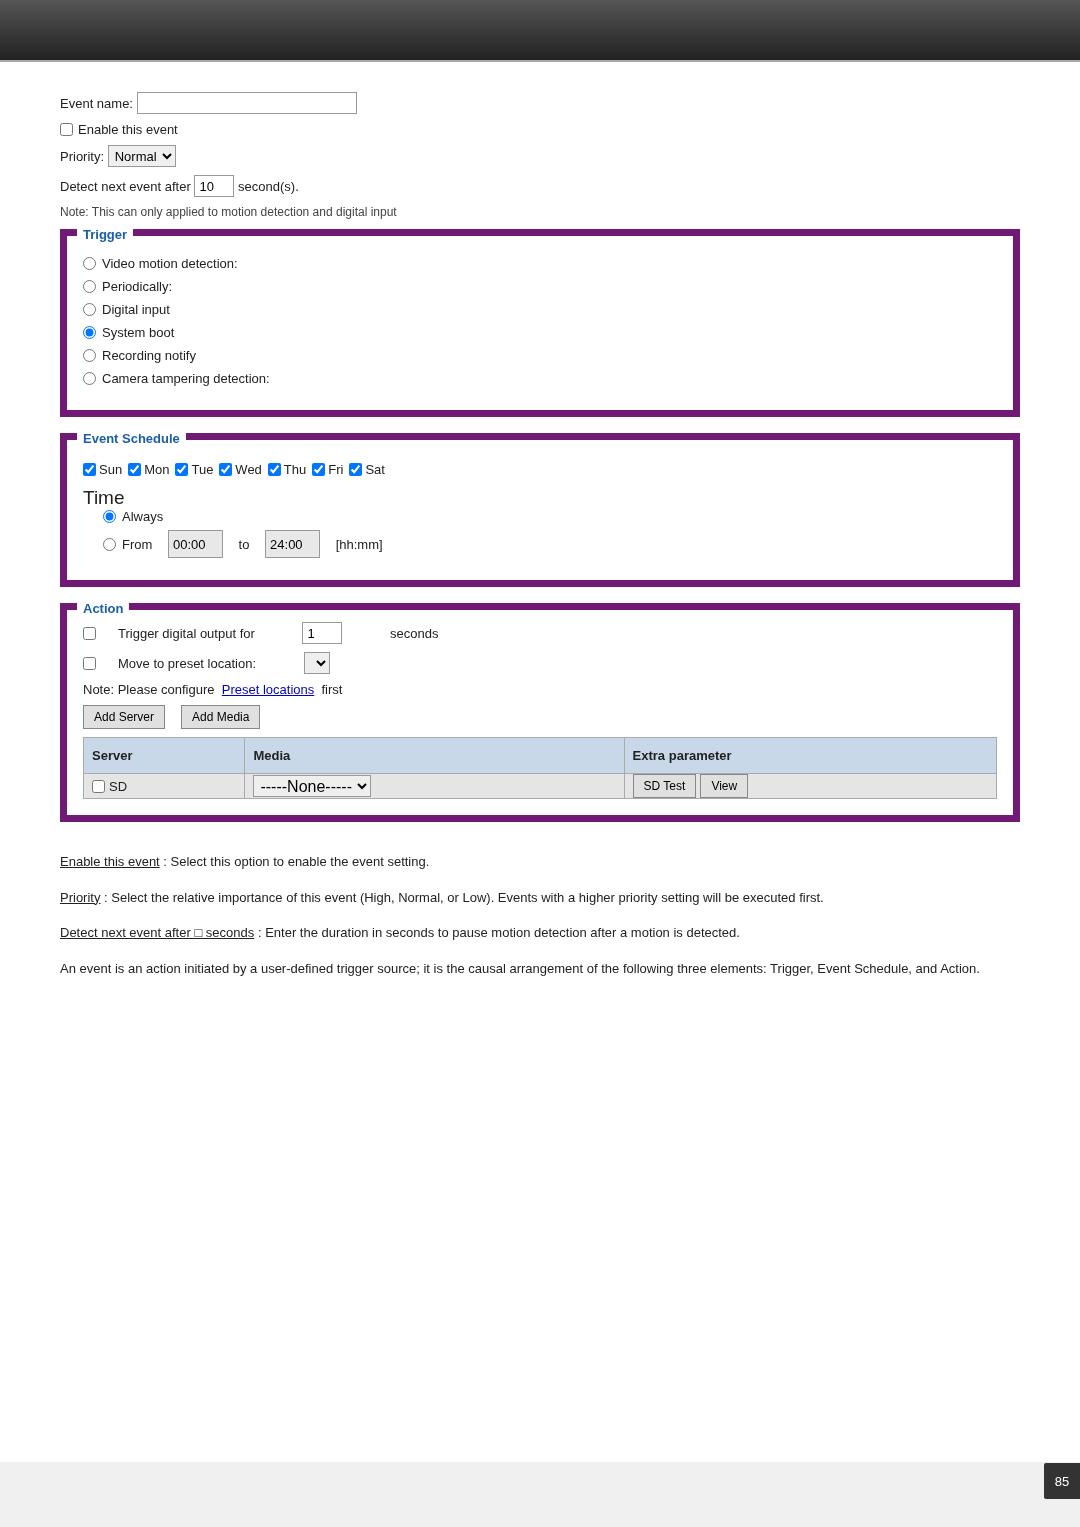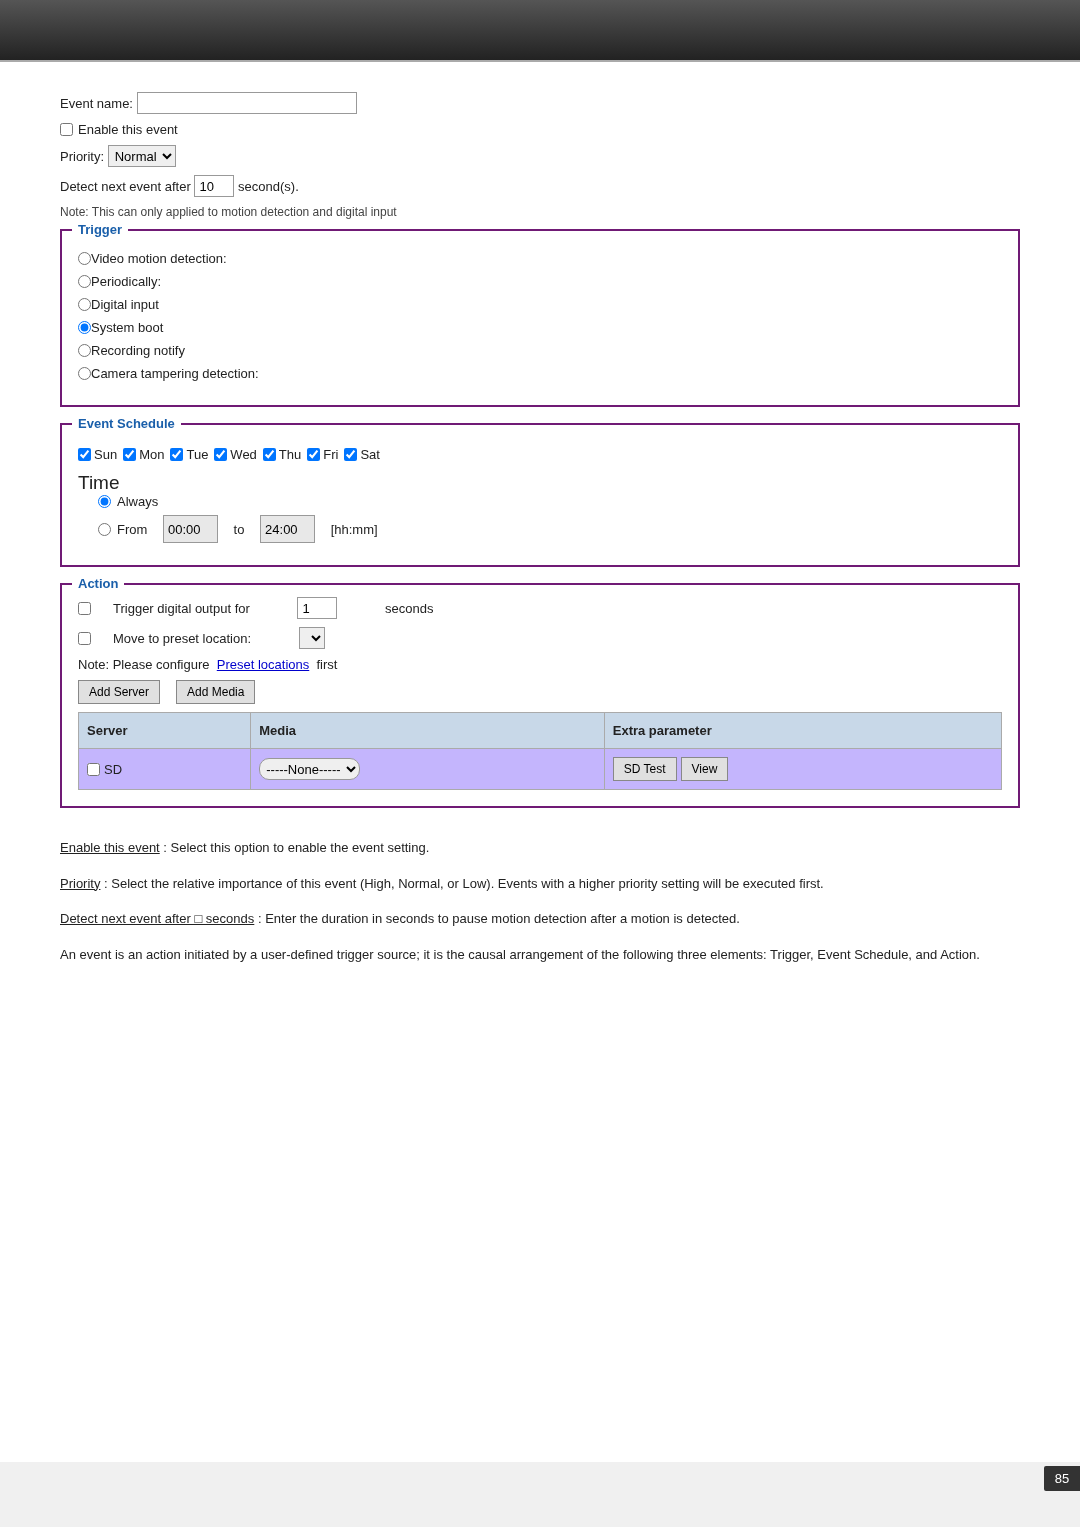--- a/index.html
+++ b/index.html
@@ -77,38 +77,39 @@
       padding: 2px 4px;
       font-size: 13px;
       height: 22px;
     }
     .note-text {
       font-size: 12px;
       color: #444;
       margin-bottom: 10px;
     }
     .fieldset-box {
-      border: 2px solid #701a75;
+      border: 7px solid #701a75;
       padding: 12px 16px 16px 16px;
       margin-bottom: 16px;
       position: relative;
     }
     .fieldset-legend {
       position: absolute;
       top: -9px;
       left: 10px;
       background: #fff;
       padding: 0 6px;
       font-size: 13px;
       font-weight: bold;
       color: #1a5faa;
     }
     .radio-row {
       display: flex;
       align-items: center;
+      gap: 6px;
       margin-bottom: 8px;
       font-size: 13px;
     }
     .schedule-days {
       display: flex;
       align-items: center;
       gap: 6px;
       flex-wrap: wrap;
       margin-bottom: 10px;
       margin-top: 10px;
@@ -174,43 +175,43 @@
     .action-table th {
       background: #c8d8e8;
       border: 1px solid #aaa;
       padding: 10px 8px;
       font-size: 13px;
       font-weight: bold;
       text-align: left;
     }
     .action-table td {
       border: 1px solid #aaa;
-      padding: 8px 8px;
-      font-size: 13px;
-      background: #c4b5fd;
+      padding: 0 8px;
+      font-size: 13px;
+      background: #e5e5e5;
     }
     .description-section {
       margin-top: 20px;
       padding-top: 10px;
     }
     .desc-para {
       margin-bottom: 16px;
       font-size: 13px;
       line-height: 1.5;
     }
     .desc-label {
       text-decoration: underline;
       font-weight: normal;
     }
     .page-number {
       position: absolute;
-      bottom: 36px;
+      bottom: 28px;
       right: 0;
       width: 36px;
-      height: 25px;
+      height: 36px;
       background: #333;
       color: #fff;
       font-size: 13px;
       display: flex;
       align-items: center;
       justify-content: center;
       border-radius: 2px 0 0 2px;
     }
     .trigger-inner {
       padding-top: 8px;
@@ -386,21 +387,21 @@
       </thead>
       <tbody>
         <tr>
           <td>
             <div style="display:flex;align-items:center;gap:4px;">
               <input type="checkbox" style="">
               <span>SD</span>
             </div>
           </td>
           <td>
-            <select class="priority-select" style="font-size:13px;border-radius:10px;">
+            <select class="priority-select" style="font-size:16px;">
               <option>-----None-----</option>
             </select>
           </td>
           <td>
             <div style="display:flex;gap:4px;">
               <button class="btn">SD Test</button>
               <button class="btn">View</button>
             </div>
           </td>
         </tr>

